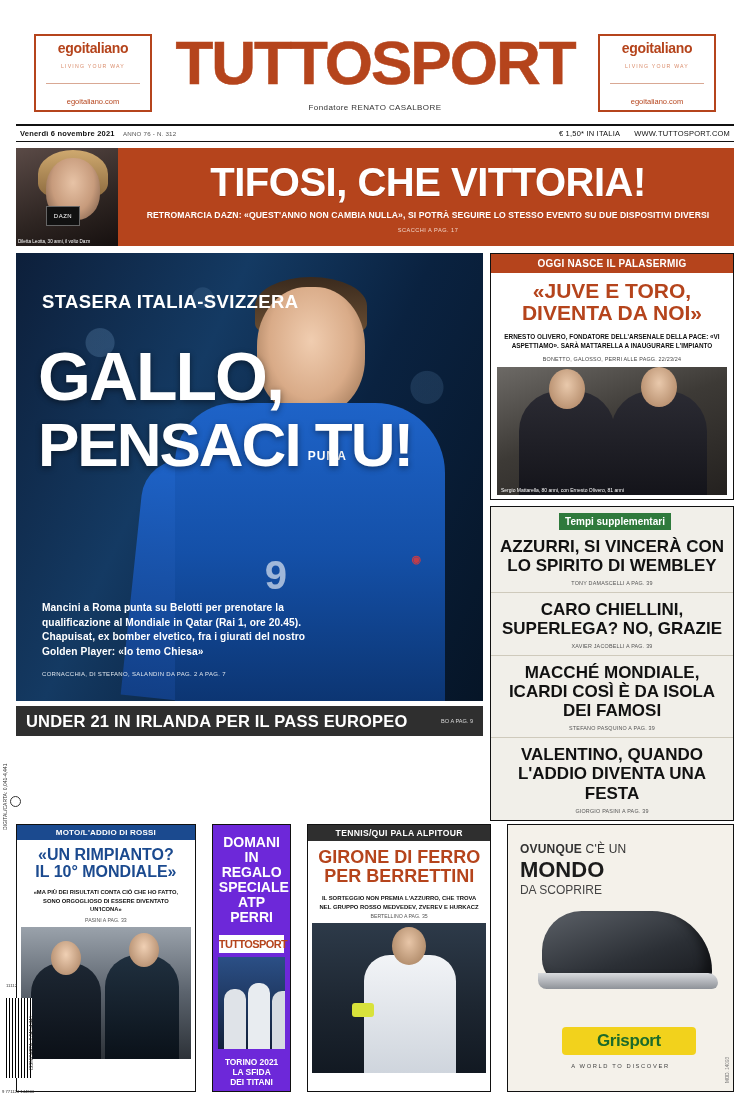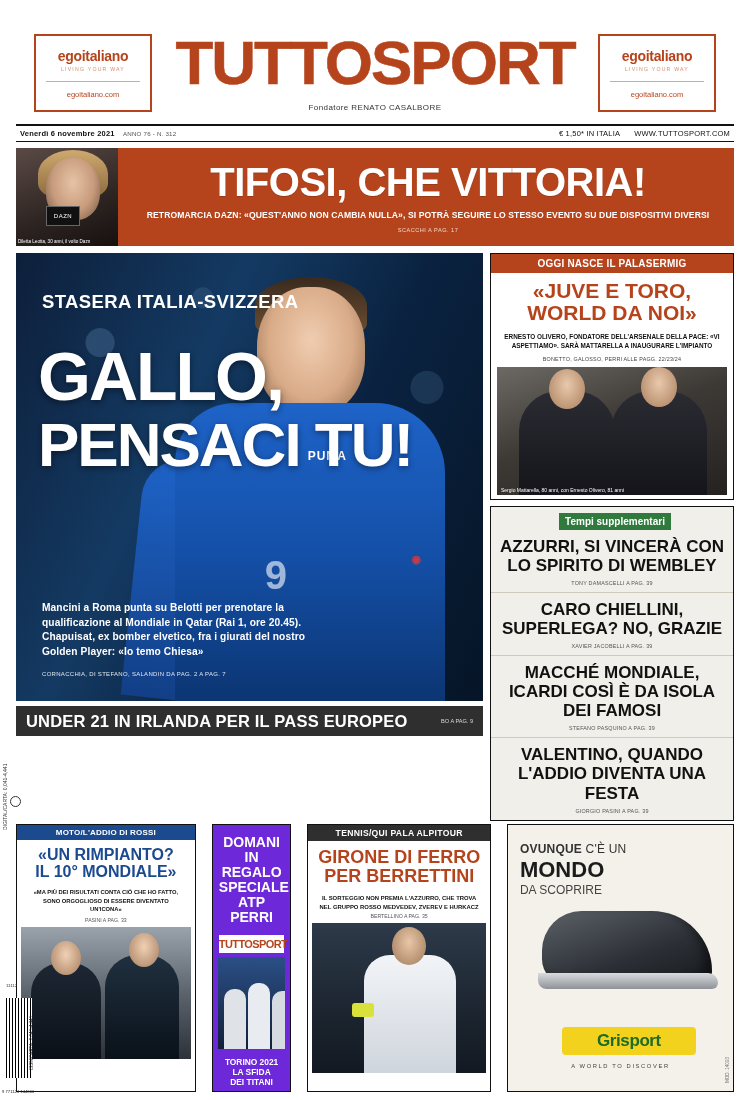--- a/index.html
+++ b/index.html
@@ -13,21 +13,21 @@
   }
   .page { width: 750px; height: 1100px; position: relative; background: #fff; }
 
   
   .masthead {
     display: flex; align-items: center; justify-content: space-between;
     padding: 34px 34px 4px 34px;
   }
   .ego-box {
     border: 2px solid #b5441c; width: 118px; height: 78px;
-    display: flex; flex-direction: column; align-items: center; justify-content: center;
+    display: flex; flex-direction: column; align-items: center; justify-content: space-between;
     padding: 4px;
   }
   .ego-name { color:#b5441c; font-weight: bold; font-size: 14px; letter-spacing: -0.3px; }
   .ego-sub { color:#d98b6a; font-size: 5.2px; letter-spacing: 1.2px; margin-top: 2px; }
   .ego-line { width: 88%; height: 1px; background: #d9a894; margin: 9px 0 8px; }
   .ego-url { color:#b5441c; font-size: 7.5px; }
 
   .title-wrap { text-align: center; flex: 1; }
   .title-main {
     font-family: "Liberation Sans", sans-serif;
@@ -429,21 +429,21 @@
         <div class="r">BO A PAG. 9</div>
       </div>
     </div>
 
     <div class="right-col">
 
       <div class="rbox">
         <div class="rbox-top">OGGI NASCE IL PALASERMIG</div>
         <div class="rbox-head">
           <div>«JUVE E TORO,</div>
-          <div>WORLD DA NOI»</div>
+          <div>DIVENTA DA NOI»</div>
         </div>
         <div class="rbox-sub">ERNESTO OLIVERO, FONDATORE DELL'ARSENALE DELLA PACE: «VI ASPETTIAMO». SARÀ MATTARELLA A INAUGURARE L'IMPIANTO</div>
         <div class="rbox-ref">BONETTO, GALOSSO, PERRI ALLE PAGG. 22/23/24</div>
         <div class="rphoto">
           <div class="p1"></div>
           <div class="p2"></div>
           <div class="h1"></div>
           <div class="h2"></div>
           <div class="cap">Sergio Mattarella, 80 anni, con Ernesto Olivero, 81 anni</div>
         </div>

